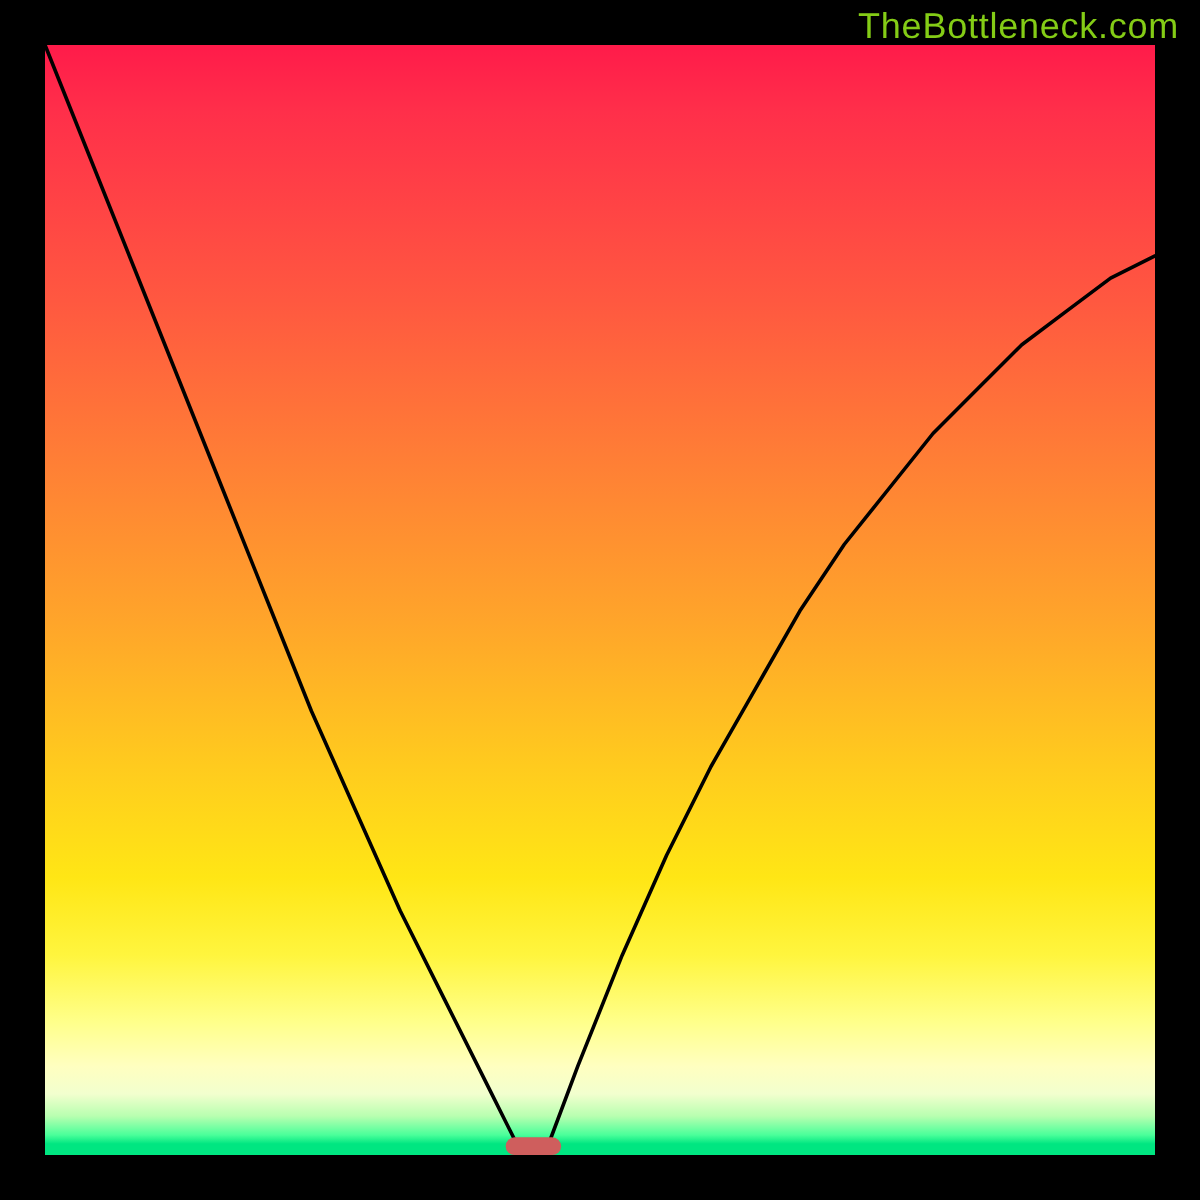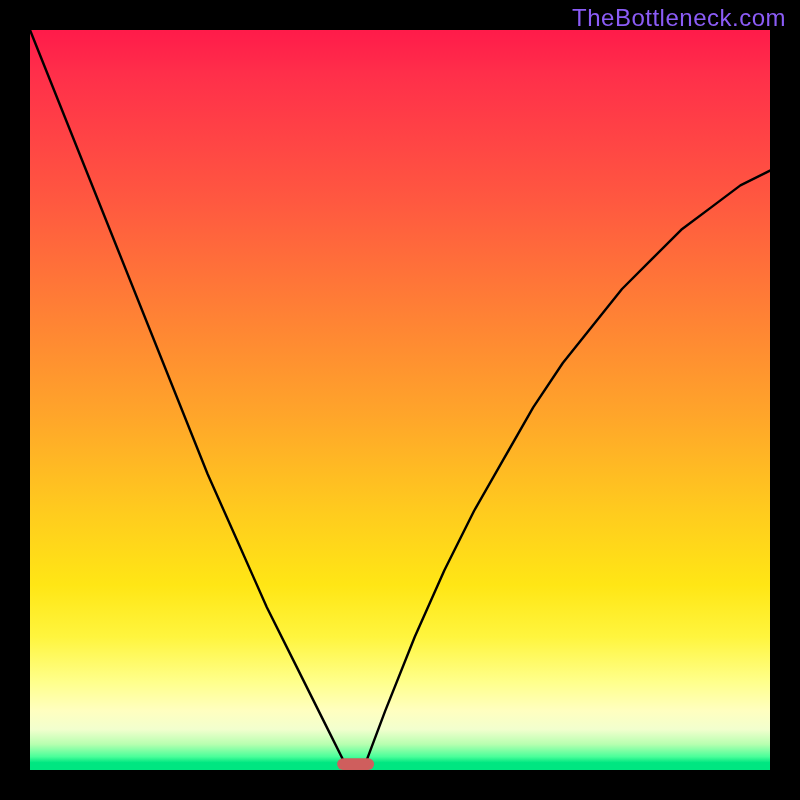--- a/index.html
+++ b/index.html
@@ -20,21 +20,21 @@
     height: 800px;
     background: #000;
     box-sizing: border-box;
   }
 
   
   .watermark {
     position: absolute;
     top: 4px;
     right: 14px;
-    color: #8b5cf6;
+    color: #84cc16;
     font-size: 24px;
     font-weight: 400;
     letter-spacing: 0.5px;
     z-index: 10;
     user-select: none;
   }
 
   
   .plot {
     position: absolute;

